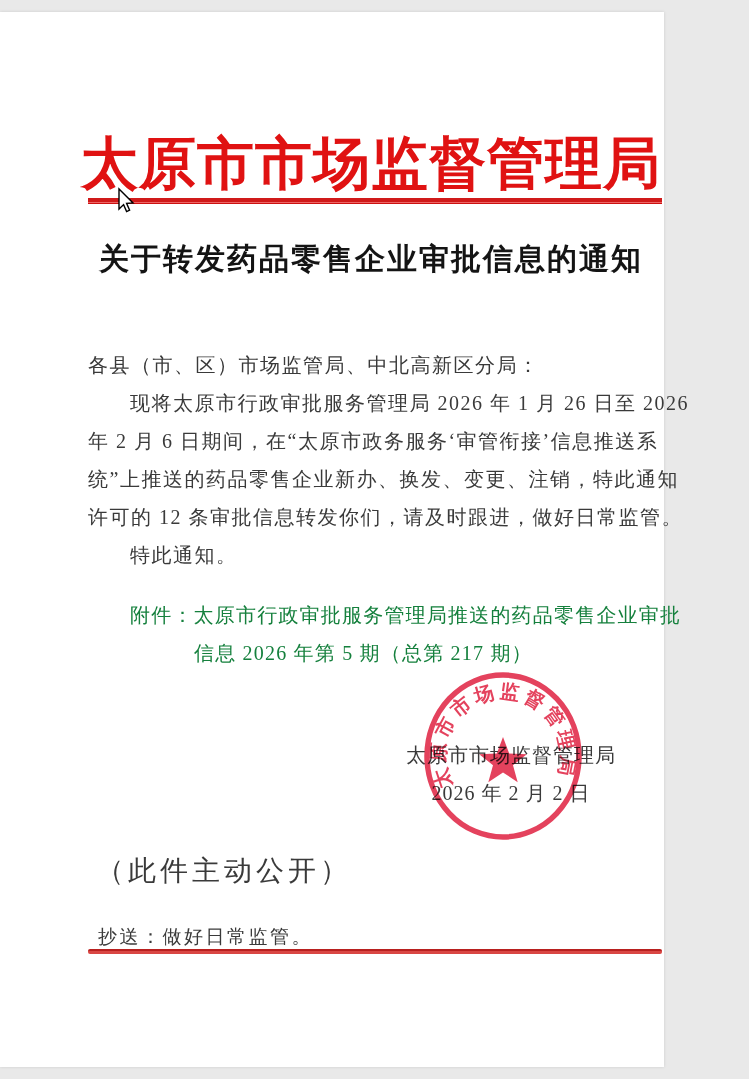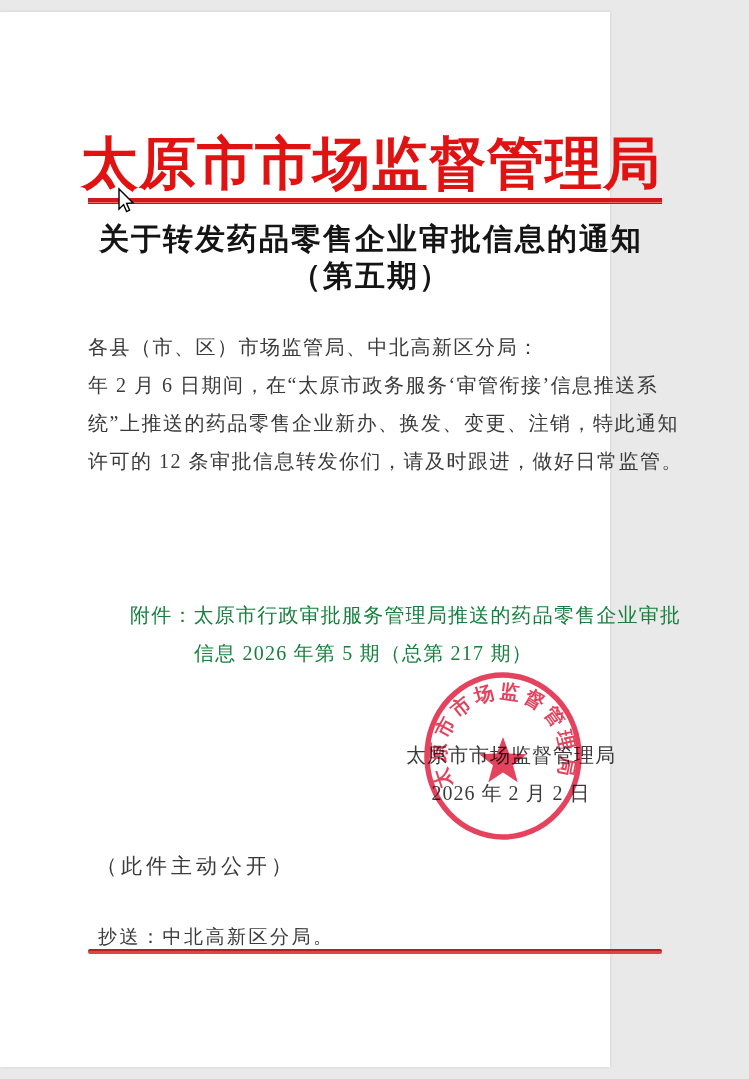--- a/index.html
+++ b/index.html
@@ -6,21 +6,21 @@
   html, body { width: 749px; height: 1079px; }
   body {
     background: #e9e9e9;
     font-family: "Liberation Serif", "DejaVu Serif", serif;
     position: relative;
     overflow: hidden;
   }
   .page {
     position: absolute;
     left: 0; top: 12px;
-    width: 610px; height: 1055px;
+    width: 664px; height: 1055px;
     background: #ffffff;
     box-shadow: 0 0 3px rgba(0,0,0,.12);
   }
   .abs { position: absolute; }
 
   .agency-header {
     left: 0; top: 118px; width: 742px;
     text-align: center;
     font-size: 57px;
     font-weight: 900;
@@ -29,31 +29,31 @@
     line-height: 68px;
     white-space: nowrap;
   }
   .header-rule {
     left: 88px; top: 186px;
     width: 574px; height: 6px;
     background: linear-gradient(#d01a1a 0 62%, #e66 62% 78%, #c11 78% 100%);
   }
 
   .doc-title {
-    left: 0; top: 208px; width: 742px;
+    left: 0; top: 228px; width: 742px;
     text-align: center;
     color: #141414;
     font-weight: bold;
     font-size: 30px;
     line-height: 37px;
     letter-spacing: 2px;
   }
 
   .body-block {
-    left: 88px; top: 316px; width: 580px;
+    left: 88px; top: 334px; width: 580px;
     color: #3a3a3a;
     font-size: 20px;
     line-height: 38px;
     letter-spacing: 1.5px;
     white-space: nowrap;
   }
   .indent { padding-left: 42px; }
 
   .attachment-block {
     left: 88px; top: 584px; width: 580px;
@@ -85,21 +85,21 @@
   .seal {
     left: 413px; top: 654px;
     width: 180px; height: 180px;
     mix-blend-mode: multiply;
     opacity: 0.93;
   }
 
   .disclosure {
     left: 96px; top: 840px;
     color: #3a3a3a;
-    font-size: 21px;
+    font-size: 28px;
     letter-spacing: 4px;
     white-space: nowrap;
   }
   .cc-note {
     left: 98px; top: 912px;
     color: #3a3a3a;
     font-size: 19px;
     letter-spacing: 2.5px;
     white-space: nowrap;
   }
@@ -120,28 +120,29 @@
   <div class="abs agency-header">太原市市场监督管理局</div>
 
   <div class="abs header-rule"></div>
 
   <svg class="abs cursor" viewBox="0 0 22 30">
     <polygon points="5,2 5,22 9.6,17.6 12.6,24.6 15.6,23.2 12.6,16.4 19,16" fill="#ffffff" stroke="#000000" stroke-width="1.4"></polygon>
   </svg>
 
   <div class="abs doc-title">
     <div>关于转发药品零售企业审批信息的通知</div>
-    <div>（第五期）</div>
   </div>
 
   <div class="abs body-block">
     <div>各县（市、区）市场监管局、中北高新区分局：</div>
+    <div class="indent">现将太原市行政审批服务管理局 2026 年 1 月 26 日至 2026</div>
     <div>年 2 月 6 日期间，在“太原市政务服务‘审管衔接’信息推送系</div>
     <div>统”上推送的药品零售企业新办、换发、变更、注销，特此通知</div>
     <div>许可的 12 条审批信息转发你们，请及时跟进，做好日常监管。</div>
+    <div class="indent">特此通知。</div>
   </div>
 
   <div class="abs attachment-block">
     <div class="indent">附件：太原市行政审批服务管理局推送的药品零售企业审批</div>
     <div class="attach-l2">信息 2026 年第 5 期（总第 217 期）</div>
   </div>
 
   <div class="abs signature-org">太原市市场监督管理局</div>
   <div class="abs signature-date">2026 年 2 月 2 日</div>
 
@@ -151,17 +152,17 @@
     <defs>
       <path id="sealArc" d="M 40.8 120.7 A 58 58 0 1 1 139.2 120.7" fill="none"></path>
     </defs>
     <text font-size="19.5" font-weight="bold" fill="#e23350" letter-spacing="4" font-family="Liberation Serif, DejaVu Serif, serif">
       <textPath href="#sealArc" startOffset="2">太原市市场监督管理局</textPath>
     </text>
   </svg>
 
   <div class="abs disclosure">（此件主动公开）</div>
 
-  <div class="abs cc-note">抄送：中北高新区分局。</div>
+  <div class="abs cc-note">抄送：做好日常监管。</div>
 
   <div class="abs bottom-rule"></div>
 
 </div>
 
 </body></html>

